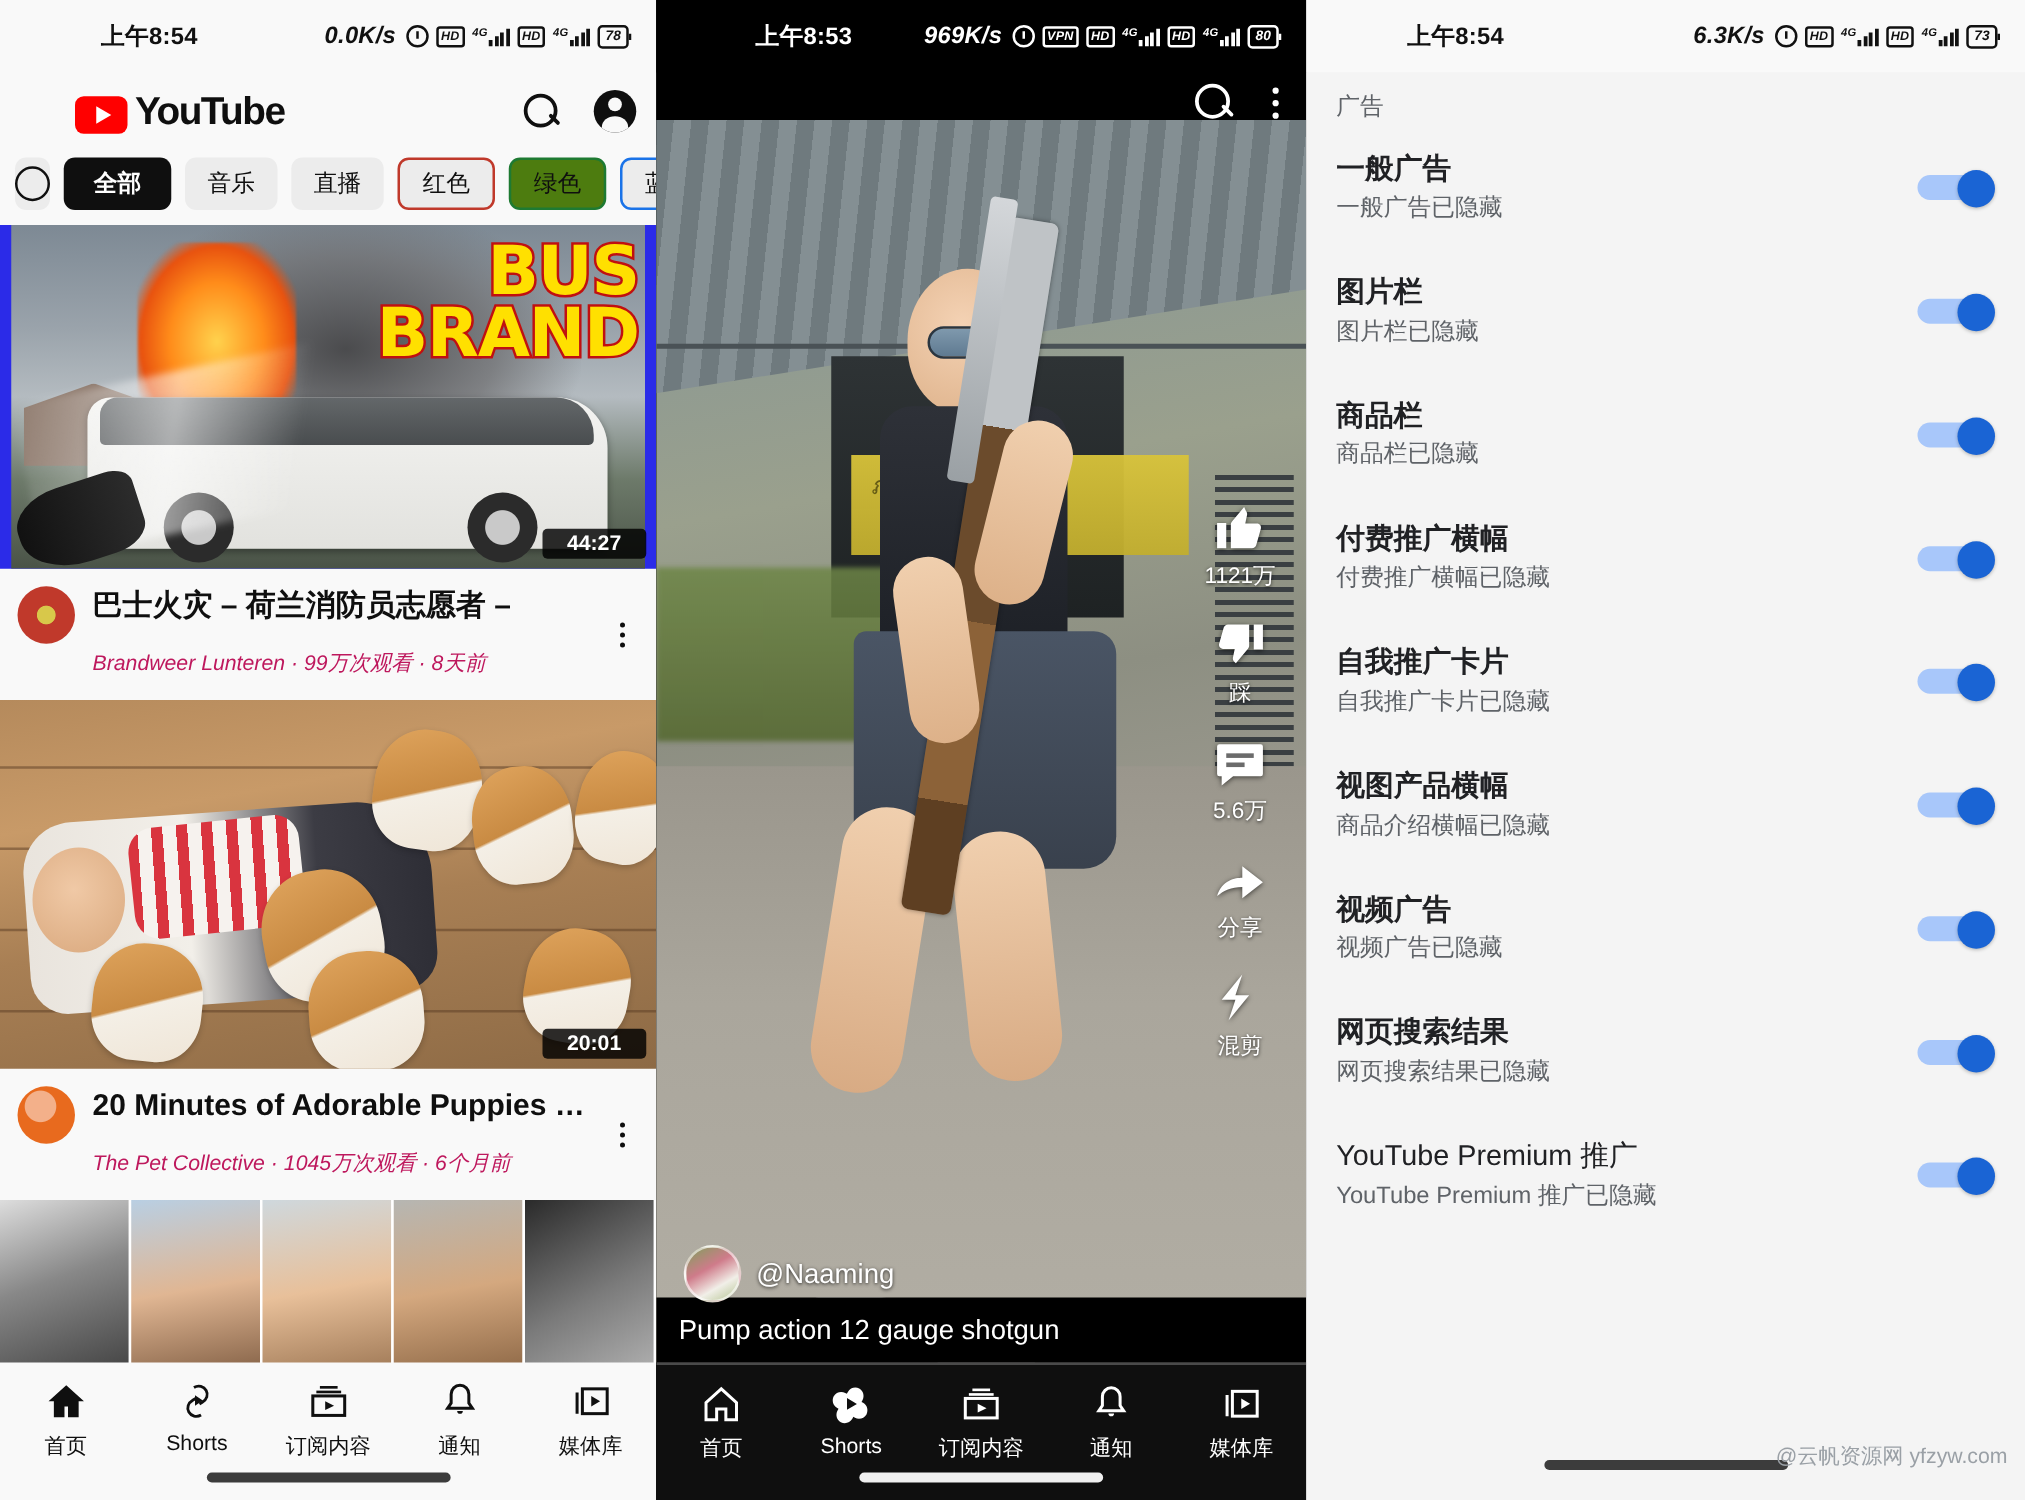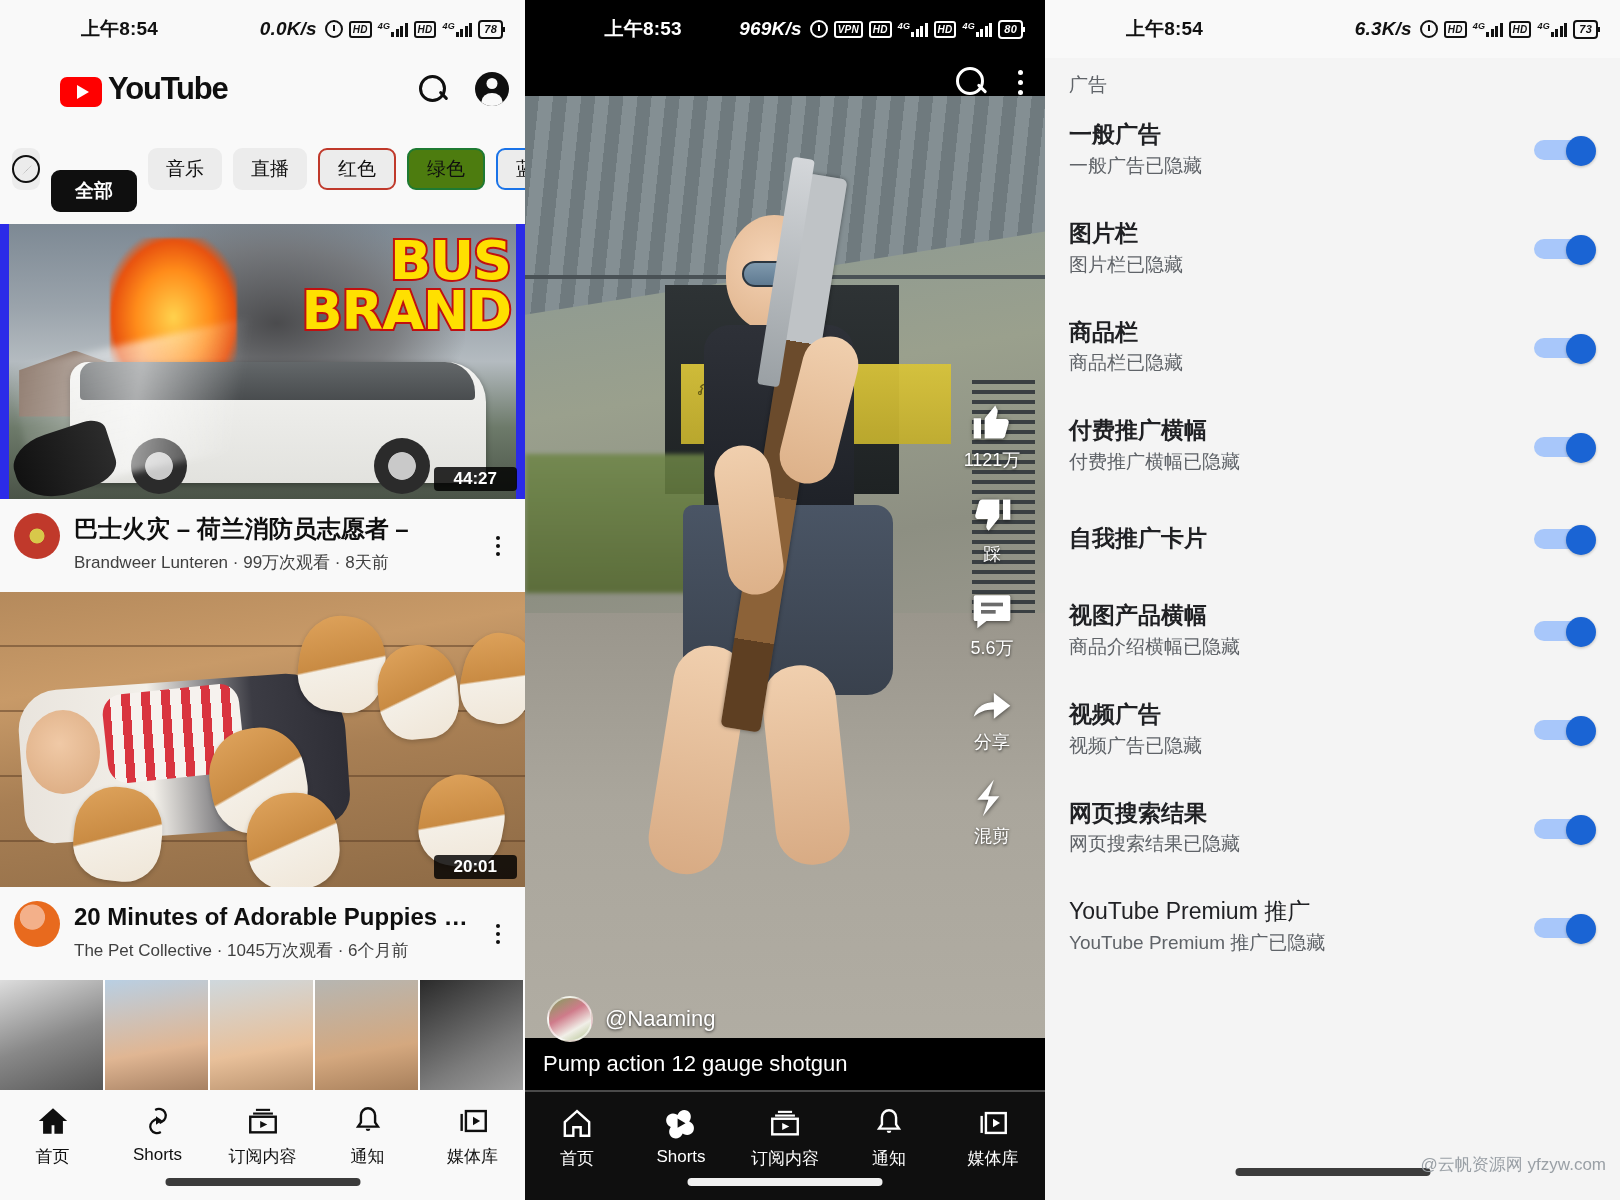--- a/index.html
+++ b/index.html
@@ -101,21 +101,21 @@
   .chips {
     display: flex; align-items: center; gap: 11px;
     padding: 6px 12px 12px 12px; background: #f9f9f9;
   }
   .chip {
     height: 42px; border-radius: 9px; background: #ececec;
     display: flex; align-items: center; justify-content: center;
     padding: 0 18px; font-size: 19px; color: #0f0f0f; white-space: nowrap;
   }
   .chip.compass { width: 52px; padding: 0; }
-  .chip.active { background: #0f0f0f; color: #fff; font-weight: 600; padding: 0 24px; margin-top: 44px; }
+  .chip.active { background: #0f0f0f; color: #fff; font-weight: 600; padding: 0 24px; }
   .chip.outline-red   { background:#ececec; border:2px solid #c0392b; color:#0f0f0f; }
   .chip.outline-green { background:#4d7c0f; border:2px solid #1e7a32; color:#0f0f0f; }
   .chip.outline-blue  { background:#ececec; border:2px solid #1a73e8; color:#0f0f0f; }
   .compass-ic {
     width: 28px; height: 28px; border: 2.5px solid #0f0f0f; border-radius: 50%;
     position: relative;
   }
   .compass-ic::after {
     content:""; position:absolute; left:7px; top:7px; width:12px; height:12px;
     background:#0f0f0f;
@@ -129,21 +129,21 @@
     background: rgba(0,0,0,.82); color: #fff; font-size: 17px;
     padding: 2px 20px; border-radius: 4px; font-weight: 600;
   }
   .meta { display: flex; padding: 14px 14px 18px 14px; background: #f9f9f9; gap: 14px; }
   .ch-av { width: 46px; height: 46px; border-radius: 50%; flex: none; overflow: hidden; position: relative; }
   .meta-txt { flex: 1; min-width: 0; padding-top: 1px; }
   .v-title {
     font-size: 24px; font-weight: 600; color: #0f0f0f; line-height: 1.25;
     white-space: nowrap; overflow: hidden; text-overflow: ellipsis;
   }
-  .v-sub { font-size: 17px; color: #404040; margin-top: 7px; }
+  .v-sub { font-size: 17px; color: #be185d; margin-top: 19px; font-style: italic; }
   .kebab { width: 26px; flex: none; display:flex; flex-direction:column; align-items:center;
            justify-content:center; gap:4px; padding-top: 4px; }
   .kebab i { width:4px; height:4px; border-radius:50%; background:#0f0f0f; display:block; }
 
   
   .bus-thumb { height: 275px; background: #2b2be8; padding: 0 9px; }
   .bus-inner {
     width: 100%; height: 100%; position: relative; overflow: hidden;
     background:
       linear-gradient(#7d8994 0%, #9aa3ab 30%, #b4bbc0 50%, #6d7a6a 74%, #4a5347 100%);
@@ -833,20 +833,21 @@
         </span>
         <span class="switch">
             <span class="track"></span>
             <span class="knob"></span>
           </span>
       </div>
 
       <div class="pref">
         <span class="pref-txt">
           <span class="pref-title" style="display:block">自我推广卡片</span>
+          <span class="pref-sum" style="display:block">自我推广卡片已隐藏</span>
         </span>
         <span class="switch">
             <span class="track"></span>
             <span class="knob"></span>
           </span>
       </div>
 
       <div class="pref">
         <span class="pref-txt">
           <span class="pref-title" style="display:block">视图产品横幅</span>

